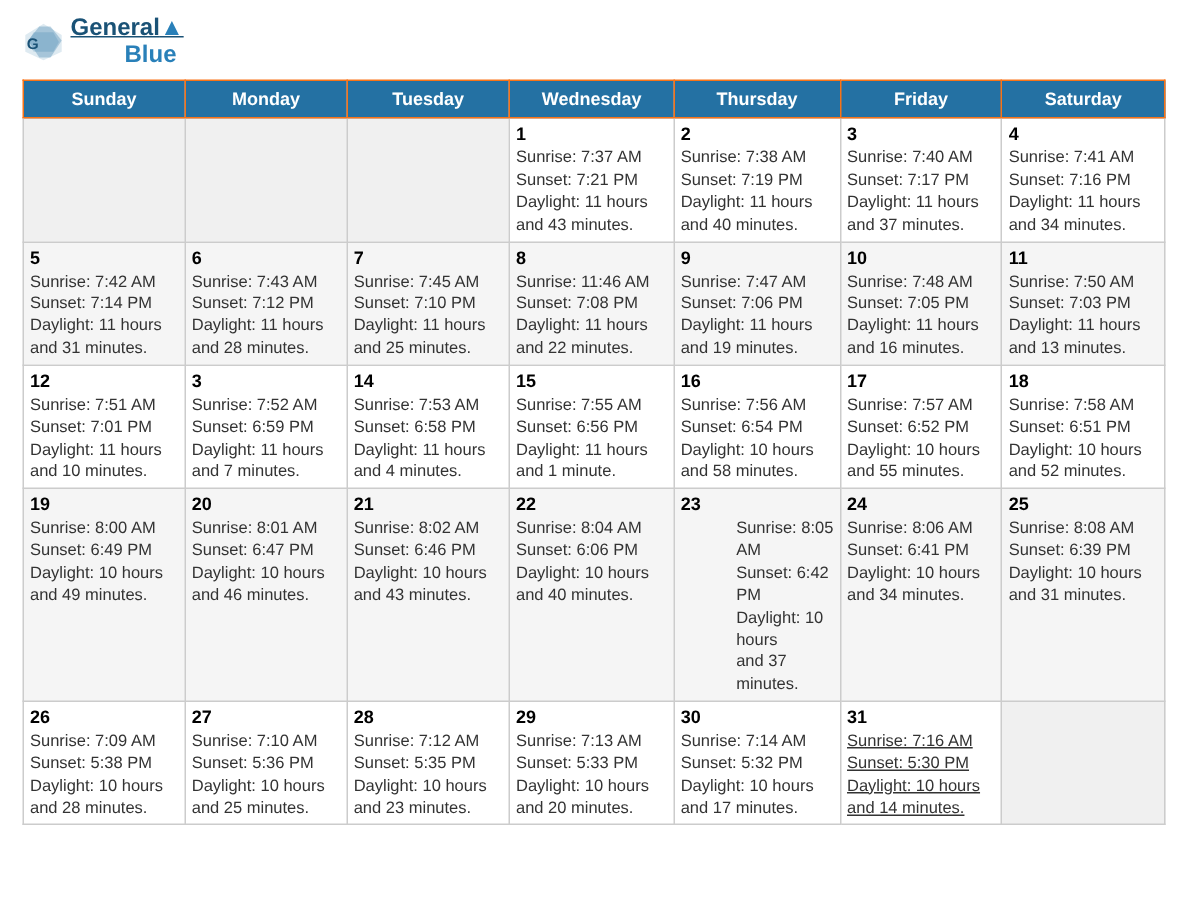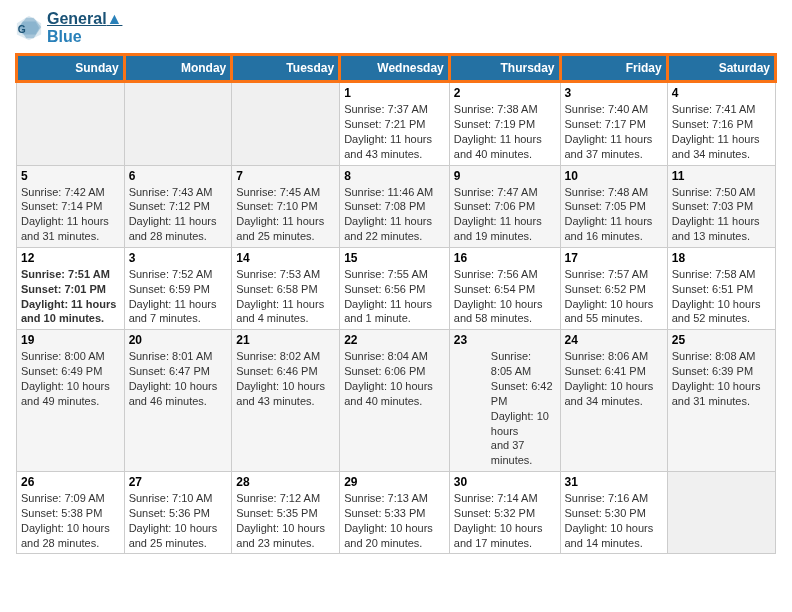--- a/index.html
+++ b/index.html
@@ -45,24 +45,24 @@
     }
     .calendar {
       width: 100%;
       border-collapse: collapse;
       font-size: 10.5px;
     }
     .calendar thead th {
       background-color: #2471a3;
       color: white;
       padding: 5px 4px;
-      text-align: right;
+      text-align: center;
       font-weight: bold;
       font-size: 12px;
-      border: 3px solid #f97316;
+      border: 1px solid #f97316;
     }
     .calendar tbody td {
       border: 1px solid #ccc;
       vertical-align: top;
       padding: 3px 4px;
       width: 113px;
       height: 82px;
       background: #fff;
     }
     .calendar tbody tr:nth-child(even) td {
@@ -89,21 +89,21 @@
   <div class="header">
     <div class="logo">
       <svg class="logo-icon" viewBox="0 0 30 30" width="30" height="30">
         <polygon points="15,2 28,10 28,22 15,28 2,22 2,10" fill="#2471a3" opacity="0.15"></polygon>
         <polygon points="20,4 28,14 20,26 12,26 4,14 12,4" fill="#2471a3" opacity="0.3"></polygon>
         <path d="M8,8 L22,8 L26,15 L22,22 L8,22 L4,15 Z" fill="#2471a3" opacity="0.2"></path>
         <text x="3" y="20" font-size="11" font-weight="bold" fill="#1a5276">G</text>
       </svg>
       <div>
         <div style="font-size:16px;font-weight:bold;color:#1a5276;line-height:1.1;text-decoration:underline;">General<span style="color:#2980b9;">▲</span></div>
-        <div style="font-size:16px;font-weight:bold;color:#2980b9;line-height:1.1;">Blue</div>
+        <div style="font-size:16px;font-weight:bold;color:#2980b9;line-height:1.1;margin-left:36px;">Blue</div>
       </div>
     </div>
     <div class="title-area">
       <div class="month-title"></div>
       <div class="subtitle"></div>
     </div>
   </div>
 
   <table class="calendar">
     <thead>
@@ -198,21 +198,21 @@
             <div class="day-number">11</div>
             <div class="day-info" style="white-space: pre-line;">Sunrise: 7:50 AM
 Sunset: 7:03 PM
 Daylight: 11 hours
 and 13 minutes.</div>
           </td>
         </tr>
         <tr>
           <td>
             <div class="day-number">12</div>
-            <div class="day-info" style="white-space: pre-line; font-weight: bold;">Sunrise: 7:51 AM
+            <div class="day-info" style="white-space: pre-line;">Sunrise: 7:51 AM
 Sunset: 7:01 PM
 Daylight: 11 hours
 and 10 minutes.</div>
           </td>
           <td>
             <div class="day-number">3</div>
             <div class="day-info" style="white-space: pre-line;">Sunrise: 7:52 AM
 Sunset: 6:59 PM
 Daylight: 11 hours
 and 7 minutes.</div>
@@ -335,21 +335,21 @@
           </td>
           <td>
             <div class="day-number">30</div>
             <div class="day-info" style="white-space: pre-line;">Sunrise: 7:14 AM
 Sunset: 5:32 PM
 Daylight: 10 hours
 and 17 minutes.</div>
           </td>
           <td>
             <div class="day-number">31</div>
-            <div class="day-info" style="white-space: pre-line;">Sunrise: 7:16 AM
+            <div class="day-info" style="white-space: pre-line; text-decoration: underline;">Sunrise: 7:16 AM
 Sunset: 5:30 PM
 Daylight: 10 hours
 and 14 minutes.</div>
           </td>
           <td class="empty"></td>
         </tr>
       </tbody>
   </table>
 </div>
 

